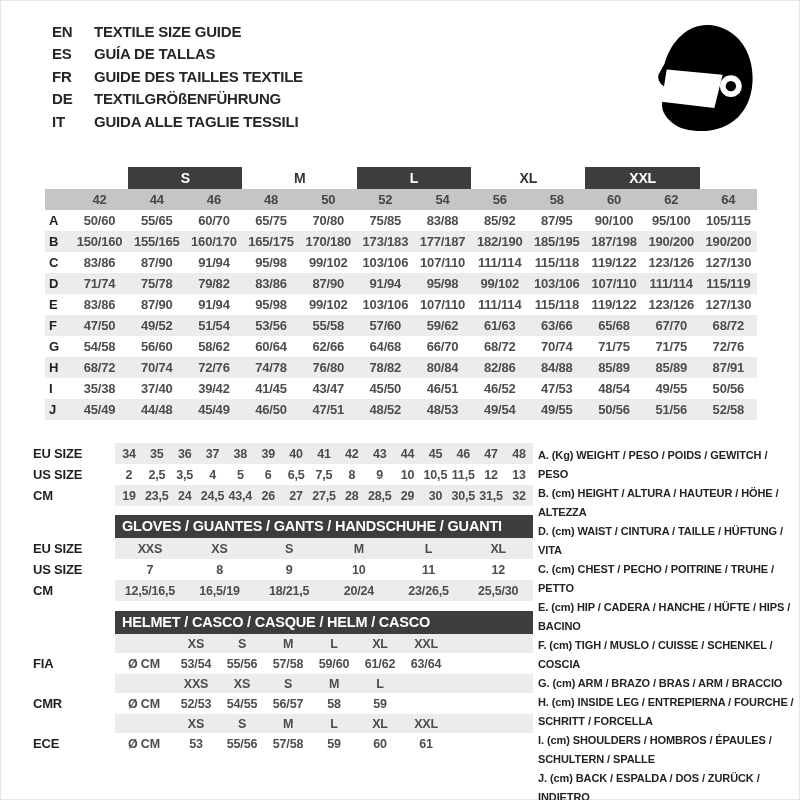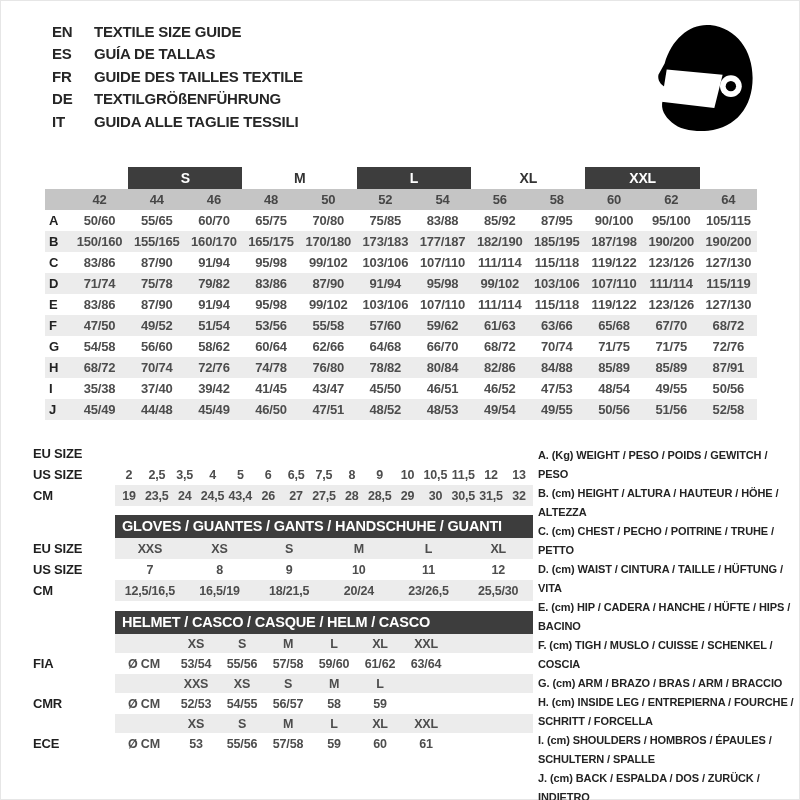--- a/index.html
+++ b/index.html
@@ -292,20 +292,37 @@
           <td>52/58</td>
         </tr>
       </tbody>
   </table>
 
   <div class="subtables">
 
     <div id="shoes-table">
     <div class="trow h21">
           <div class="tlabel">EU SIZE</div>
+          <div class="tcells gray">
+            <div class="tcell">34</div>
+            <div class="tcell">35</div>
+            <div class="tcell">36</div>
+            <div class="tcell">37</div>
+            <div class="tcell">38</div>
+            <div class="tcell">39</div>
+            <div class="tcell">40</div>
+            <div class="tcell">41</div>
+            <div class="tcell">42</div>
+            <div class="tcell">43</div>
+            <div class="tcell">44</div>
+            <div class="tcell">45</div>
+            <div class="tcell">46</div>
+            <div class="tcell">47</div>
+            <div class="tcell">48</div>
+          </div>
         </div>
         <div class="trow h21">
           <div class="tlabel">US SIZE</div>
           <div class="tcells">
             <div class="tcell">2</div>
             <div class="tcell">2,5</div>
             <div class="tcell">3,5</div>
             <div class="tcell">4</div>
             <div class="tcell">5</div>
             <div class="tcell">6</div>
@@ -469,22 +486,22 @@
             <div class="hfill"></div>
           </div>
         </div>
       </div>
 
   </div>
 
   <div class="legend" id="legend">
       <div class="legend-item"><span>A. </span><span>(Kg) </span><span>WEIGHT / PESO / POIDS / GEWITCH / PESO</span></div>
       <div class="legend-item"><span>B. </span><span>(cm) </span><span>HEIGHT / ALTURA / HAUTEUR / HÖHE / ALTEZZA</span></div>
+      <div class="legend-item"><span>D. </span><span>(cm) </span><span>WAIST / CINTURA / TAILLE / HÜFTUNG / VITA</span></div>
       <div class="legend-item"><span>C. </span><span>(cm) </span><span>CHEST / PECHO / POITRINE / TRUHE / PETTO</span></div>
-      <div class="legend-item"><span>D. </span><span>(cm) </span><span>WAIST / CINTURA / TAILLE / HÜFTUNG / VITA</span></div>
       <div class="legend-item"><span>E. </span><span>(cm) </span><span>HIP / CADERA / HANCHE / HÜFTE / HIPS / BACINO</span></div>
       <div class="legend-item"><span>F. </span><span>(cm) </span><span>TIGH / MUSLO / CUISSE / SCHENKEL / COSCIA</span></div>
       <div class="legend-item"><span>G. </span><span>(cm) </span><span>ARM / BRAZO / BRAS / ARM / BRACCIO</span></div>
       <div class="legend-item"><span>H. </span><span>(cm) </span><span>INSIDE LEG / ENTREPIERNA / FOURCHE / SCHRITT / FORCELLA</span></div>
       <div class="legend-item"><span>I. </span><span>(cm) </span><span>SHOULDERS / HOMBROS / ÉPAULES / SCHULTERN / SPALLE</span></div>
       <div class="legend-item"><span>J. </span><span>(cm) </span><span>BACK / ESPALDA / DOS / ZURÜCK / INDIETRO</span></div>
     </div>
 
 </div>
 

